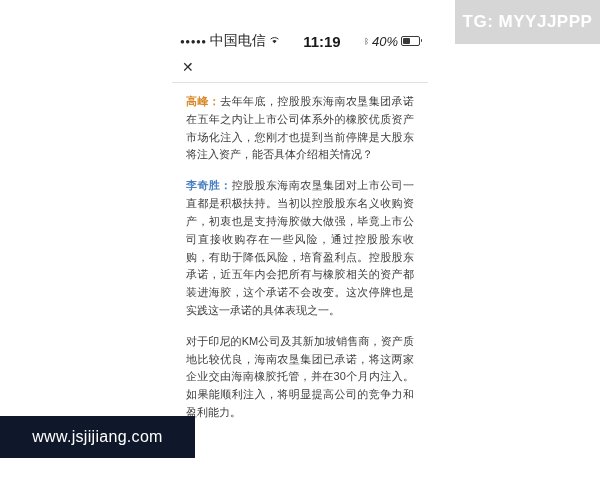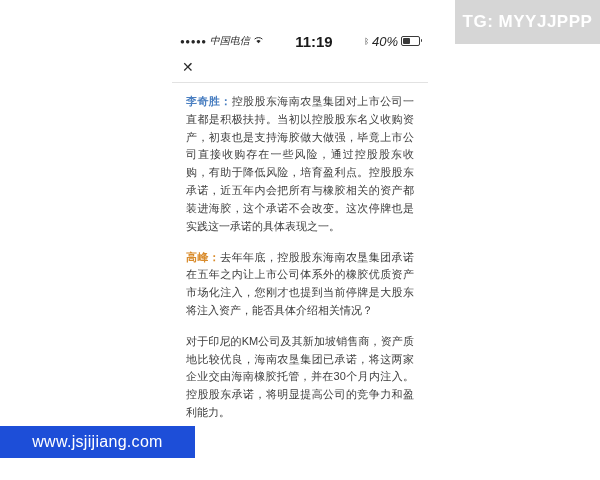--- a/index.html
+++ b/index.html
@@ -44,21 +44,21 @@
     display: flex;
     align-items: center;
     gap: 3px;
     flex: 0 0 auto;
   }
   .dots {
     letter-spacing: 0.5px;
     font-size: 8px;
     color: #262626;
   }
-  .carrier { font-size: 10px; color: #262626; font-style: italic; }
+  .carrier { font-size: 14px; color: #262626; }
   .sb-mid {
     flex: 1 1 auto;
     text-align: center;
     font-size: 15px;
     font-weight: bold;
     color: #1a1a1a;
   }
   .sb-right {
     flex: 0 0 auto;
     display: flex;
@@ -161,22 +161,22 @@
     display: flex;
     align-items: center;
     justify-content: center;
     letter-spacing: 0.5px;
   }
   .wm {
     position: absolute;
     left: 0;
     bottom: 22px;
     width: 195px;
-    height: 32px;
-    background: #1d4ed8;
+    height: 42px;
+    background: #0f172a;
     color: #ffffff;
     font-size: 16px;
     display: flex;
     align-items: center;
     justify-content: center;
     letter-spacing: 0.3px;
   }
 </style>
 </head>
 <body>
@@ -204,25 +204,25 @@
             <span class="fill"></span>
           </span>
       </div>
     </div>
 
     <div class="navbar">
       <div class="nav-close">✕</div>
     </div>
 
     <div class="content">
+      <p class="qa"><span class="speaker-q">高峰：</span><span>去年年底，控股股东海南农垦集团承诺在五年之内让上市公司体系外的橡胶优质资产市场化注入，您刚才也提到当前停牌是大股东将注入资产，能否具体介绍相关情况？</span></p>
+
       <p class="qa"><span class="speaker-a">李奇胜：</span><span>控股股东海南农垦集团对上市公司一直都是积极扶持。当初以控股股东名义收购资产，初衷也是支持海胶做大做强，毕竟上市公司直接收购存在一些风险，通过控股股东收购，有助于降低风险，培育盈利点。控股股东承诺，近五年内会把所有与橡胶相关的资产都装进海胶，这个承诺不会改变。这次停牌也是实践这一承诺的具体表现之一。</span></p>
 
-      <p class="qa"><span class="speaker-q">高峰：</span><span>去年年底，控股股东海南农垦集团承诺在五年之内让上市公司体系外的橡胶优质资产市场化注入，您刚才也提到当前停牌是大股东将注入资产，能否具体介绍相关情况？</span></p>
-
-      <p class="para">对于印尼的KM公司及其新加坡销售商，资产质地比较优良，海南农垦集团已承诺，将这两家企业交由海南橡胶托管，并在30个月内注入。控股股东承诺，将明显提高公司的竞争力和盈利能力。</p>
+      <p class="para">对于印尼的KM公司及其新加坡销售商，资产质地比较优良，海南农垦集团已承诺，将这两家企业交由海南橡胶托管，并在30个月内注入。如果能顺利注入，将明显提高公司的竞争力和盈利能力。</p>
     </div>
 
   </div>
 
   <div class="tg-badge">TG: MYYJJPPP</div>
   <div class="wm">www.jsjijiang.com</div>
 
 </div>
 
 </body></html>

